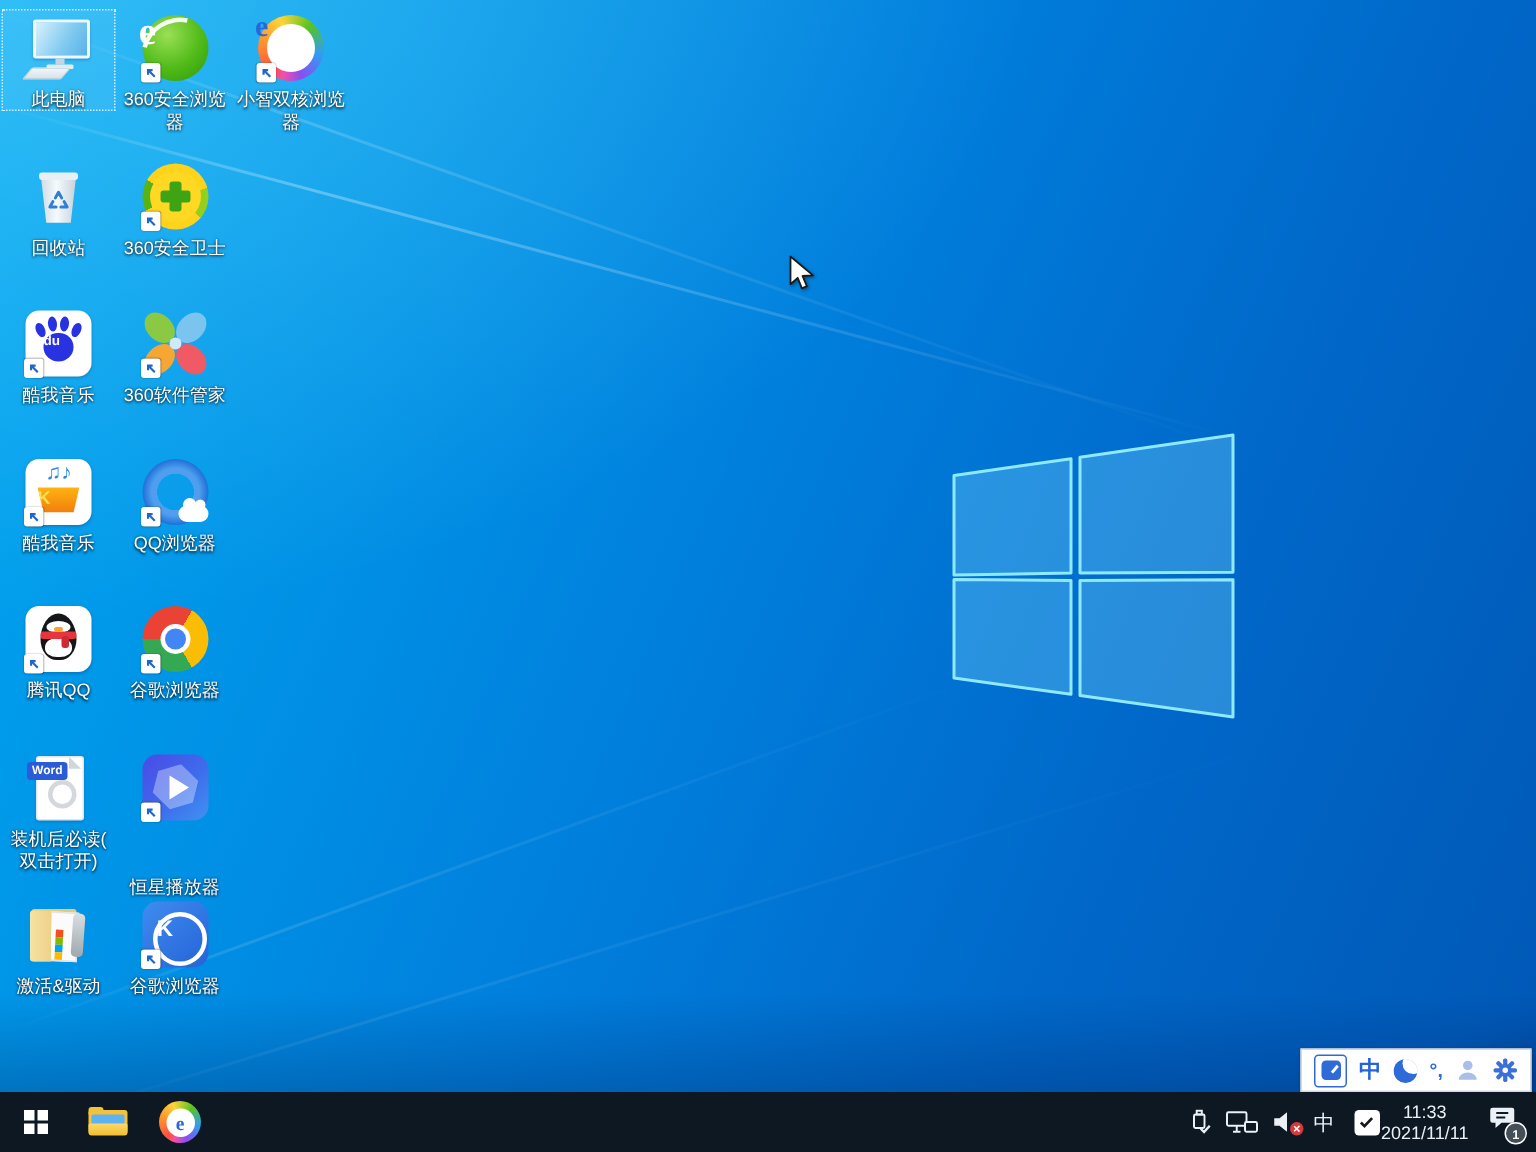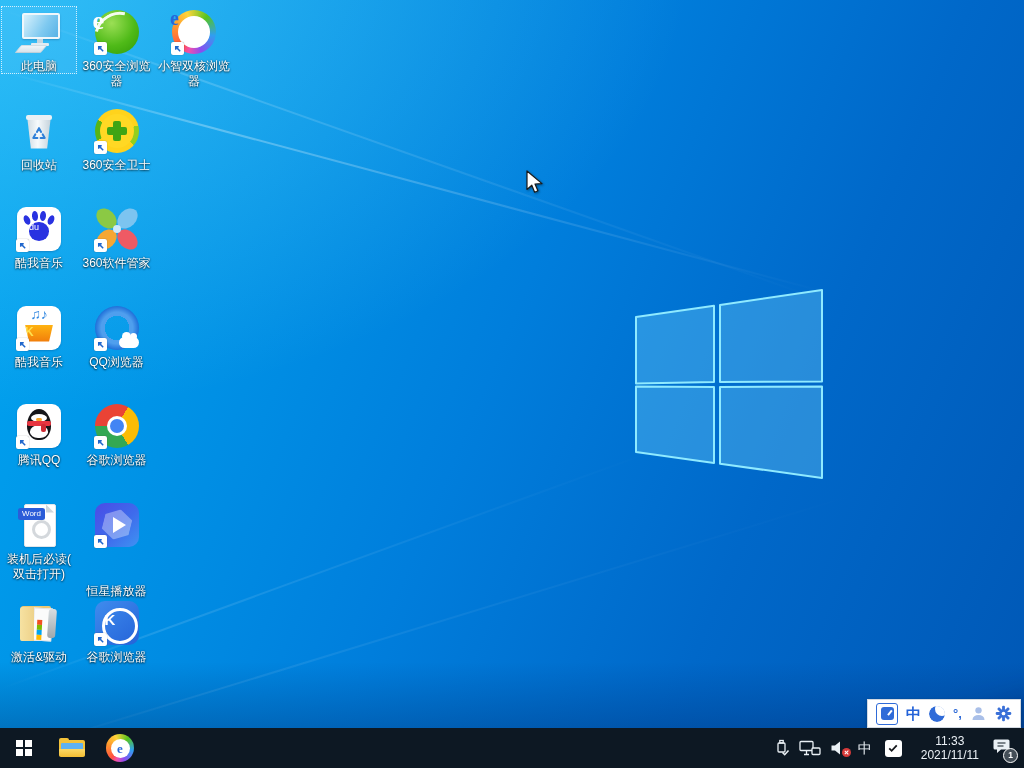--- a/index.html
+++ b/index.html
@@ -61,21 +61,21 @@
   .sg-ph{left:14px;top:20px;width:20px;height:8px;background:#3fa414;border-radius:2px;}
   .sg-pv{left:20px;top:14px;width:8px;height:20px;background:#3fa414;border-radius:2px;}
   
   .bd-card{inset:2px;background:#fff;border-radius:9px;box-shadow:0 1px 2px rgba(0,40,100,.25);}
   .bd-t{width:6px;height:10px;background:#2932e1;border-radius:50%;}
   .bd-t1{left:9px;top:10px;transform:rotate(-24deg);}
   .bd-t2{left:17px;top:6px;transform:rotate(-6deg);}
   .bd-t3{left:25px;top:6px;transform:rotate(6deg);}
   .bd-t4{left:33px;top:10px;transform:rotate(24deg);}
   .bd-m{left:14px;top:17px;width:20px;height:19px;background:#2932e1;border-radius:48% 48% 50% 50%;
-    display:flex;align-items:center;justify-content:center;color:#fff;font-weight:normal;font-size:9px;}
+    display:flex;align-items:center;justify-content:center;color:#fff;font-weight:bold;font-size:9px;}
   
   .sw-p{width:17px;height:23px;border-radius:50%;}
   .sw-tl{left:5px;top:2px;background:#8bc944;transform:rotate(-45deg);}
   .sw-tr{left:26px;top:2px;background:#7cc4f0;transform:rotate(45deg);}
   .sw-bl{left:5px;top:23px;background:#f6a733;transform:rotate(45deg);}
   .sw-br{left:26px;top:23px;background:#ef5a64;transform:rotate(-45deg);}
   .sw-c{left:20px;top:20px;width:8px;height:8px;border-radius:50%;background:#cfe9fa;}
   
   .kw-card{inset:2px;background:#fff;border-radius:9px;box-shadow:0 1px 2px rgba(0,40,100,.25);}
   .kw-note{left:0;top:3px;width:100%;text-align:center;color:#2f86e0;font-weight:bold;font-size:14px;line-height:1;}
@@ -100,21 +100,21 @@
   
   .ch-ring{inset:2px;border-radius:50%;background:conic-gradient(from 30deg,#fbbc05 0 120deg,#34a853 120deg 240deg,#ea4335 240deg 360deg);}
   .ch-w{inset:14px;border-radius:50%;background:#fff;}
   .ch-b{inset:17px;border-radius:50%;background:#4285f4;}
   
   .doc-page{left:9px;top:3px;width:30px;height:41px;background:#fff;border:1px solid #e1e6ea;border-radius:2px;
     box-shadow:0 1px 2px rgba(0,30,80,.2);}
   .doc-fold{left:31px;top:4px;width:8px;height:8px;background:#cfd6dc;clip-path:polygon(0 0,100% 100%,0 100%);}
   .doc-q{left:17px;top:19px;width:13px;height:13px;border:3.5px solid #d4d8dc;border-radius:50%;}
   .doc-badge{left:3px;top:7px;width:27px;height:12px;background:#2b5cd8;border-radius:2.5px;color:#fff;
-    font-weight:normal;font-size:8px;line-height:12px;text-align:center;}
+    font-weight:bold;font-size:8px;line-height:12px;text-align:center;}
   
   .sp-card{inset:2px;border-radius:10px;background:linear-gradient(135deg,#4b4ae6,#3e6bec 55%,#3f93f2);}
   .sp-hex{left:9px;top:8px;width:30px;height:31px;background:rgba(255,255,255,.34);
     clip-path:polygon(50% 0,96% 26%,96% 74%,50% 100%,4% 74%,4% 26%);transform:rotate(14deg);}
   .sp-tri{left:20px;top:16px;width:0;height:0;border-left:13px solid #fff;
     border-top:8px solid transparent;border-bottom:8px solid transparent;}
   
   .af-back{left:6px;top:7px;width:30px;height:35px;background:#ecc873;border-radius:2px;}
   .af-paper{left:18px;top:9px;width:17px;height:31px;background:#fbfbfb;border:1px solid #e3e3e3;transform:rotate(3deg);}
   .af-gadget{left:33px;top:10px;width:8px;height:29px;background:linear-gradient(#d9dee1,#9fa8ad);
@@ -161,21 +161,21 @@
   .tb-browser i{position:absolute;inset:4.5px;border-radius:50%;background:#fff;display:flex;
     align-items:center;justify-content:center;color:#2767d9;font:bold 13px/1 "Liberation Serif","DejaVu Serif",serif;}
   .tray{margin-left:auto;display:flex;align-items:center;height:40px;padding-right:8px;}
   .tray-ic{position:relative;margin-left:9px;display:flex;align-items:center;justify-content:center;}
   .mute-badge{position:absolute;right:-3px;bottom:-1px;width:9px;height:9px;background:#d63a3a;border-radius:50%;}
   .mute-badge:before,.mute-badge:after{content:"";position:absolute;left:4px;top:2px;width:1.4px;height:5px;background:#fff;}
   .mute-badge:before{transform:rotate(45deg);}  .mute-badge:after{transform:rotate(-45deg);}
   .tray-zh{font-size:14px;line-height:1;margin-left:10px;}
   .chkbox{width:17px;height:17px;background:#fff;border-radius:3px;display:flex;align-items:center;
     justify-content:center;margin-left:13px;}
-  .clock{margin-left:19px;font-size:12px;line-height:14px;text-align:center;}
+  .clock{margin-left:1px;font-size:12px;line-height:14px;text-align:center;}
   .notif{position:relative;margin-left:14px;margin-right:4px;}
   .notif-badge{position:absolute;right:-6px;bottom:-4px;width:13px;height:13px;border-radius:50%;
     background:#454f58;border:1.5px solid #fff;color:#fff;font-size:8.5px;font-weight:bold;
     display:flex;align-items:center;justify-content:center;}
 </style>
 </head>
 <body>
 
 <div id="screen">
 

